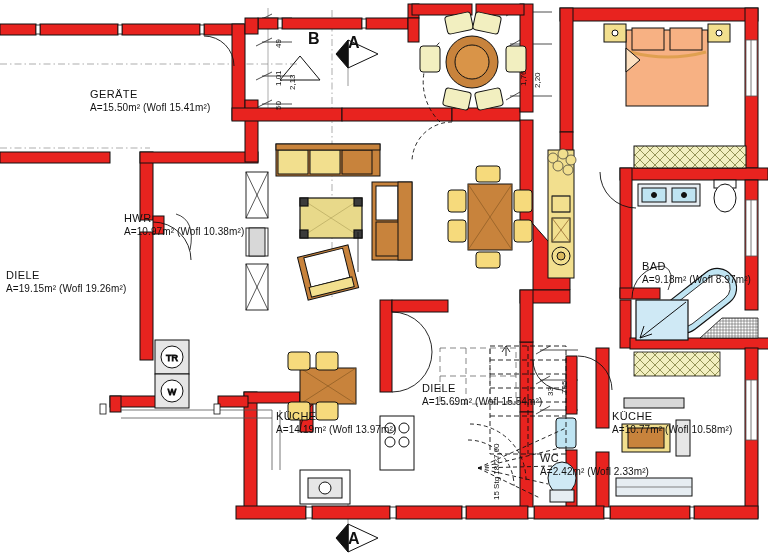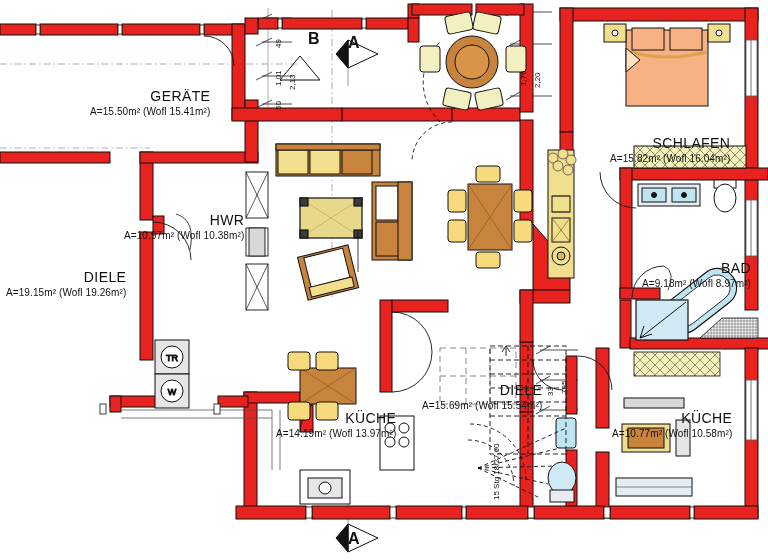--- a/index.html
+++ b/index.html
@@ -1,21 +1,21 @@
 <!DOCTYPE html>
 <html><head>
 <meta charset="utf-8">
 <style>
   html,body{margin:0;padding:0;background:#ffffff;}
   body{width:768px;height:560px;overflow:hidden;
        font-family:"Liberation Sans","DejaVu Sans",sans-serif;color:#000;}
   #plan{position:relative;width:768px;height:560px;background:#fff;}
   svg{position:absolute;top:0;left:0;}
   .lbl{position:absolute;white-space:nowrap;line-height:1.25;}
-  .lbl .rn{font-size:14px;letter-spacing:.4px;color:#111;text-align:right;}
+  .lbl .rn{font-size:11px;letter-spacing:.4px;color:#111;}
   .lbl .ra{font-size:10px;letter-spacing:.1px;color:#111;}
   .dimv{position:absolute;font-size:8px;color:#111;
         transform-origin:0 0;white-space:nowrap;}
   .secmark{position:absolute;font-size:16px;font-weight:bold;color:#111;}
 </style>
 </head>
 <body>
 
 <div id="plan">
 
@@ -415,23 +415,23 @@
   <div class="ra">A=19.15m² (Wofl 19.26m²)</div>
 </div>
 <div class="lbl" style="left:276px;top:410px">
   <div class="rn">KÜCHE</div>
   <div class="ra">A=14.19m² (Wofl 13.97m²)</div>
 </div>
 <div class="lbl" style="left:422px;top:382px">
   <div class="rn">DIELE</div>
   <div class="ra">A=15.69m² (Wofl 15.54m²)</div>
 </div>
-<div class="lbl" style="left:610px;top:135px">
-  <div class="rn">SCHLAFEN</div>
-  <div class="ra">A=15.82m² (Wofl 16.04m²)</div>
+<div class="lbl" style="left:540px;top:452px">
+  <div class="rn">WC</div>
+  <div class="ra">A=2.42m²  (Wofl  2.33m²)</div>
 </div>
 <div class="lbl" style="left:642px;top:260px">
   <div class="rn">BAD</div>
   <div class="ra">A=9.18m²  (Wofl  8.97m²)</div>
 </div>
 <div class="lbl" style="left:612px;top:410px">
   <div class="rn">KÜCHE</div>
   <div class="ra">A=10.77m² (Wofl 10.58m²)</div>
 </div>
 

